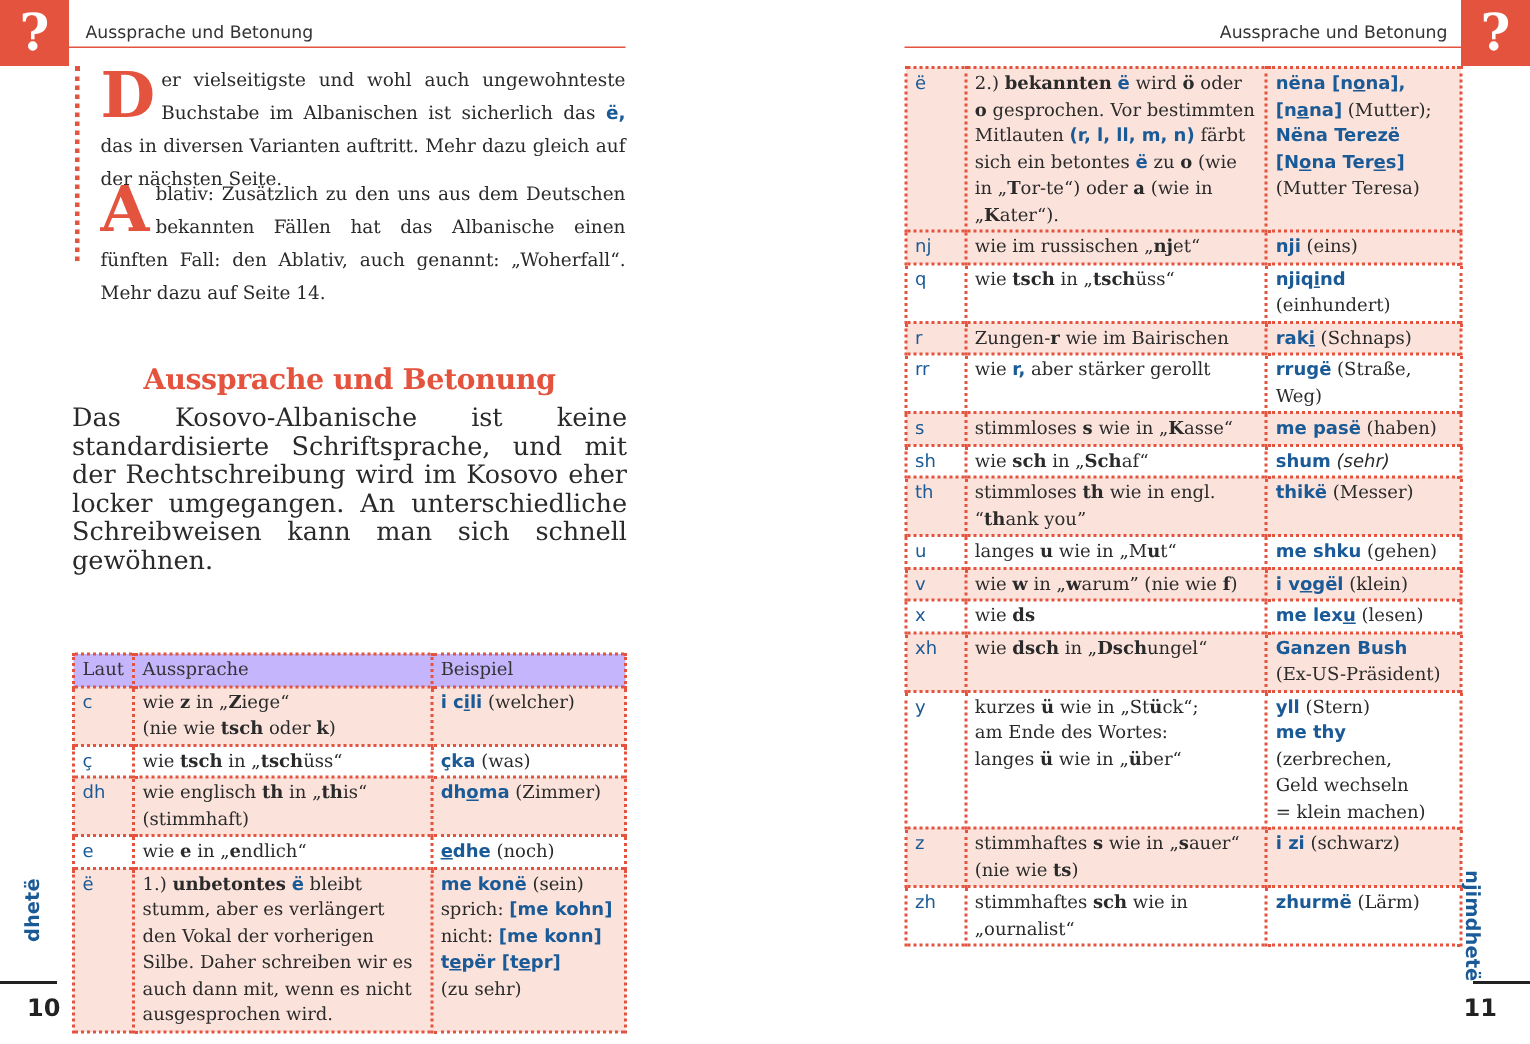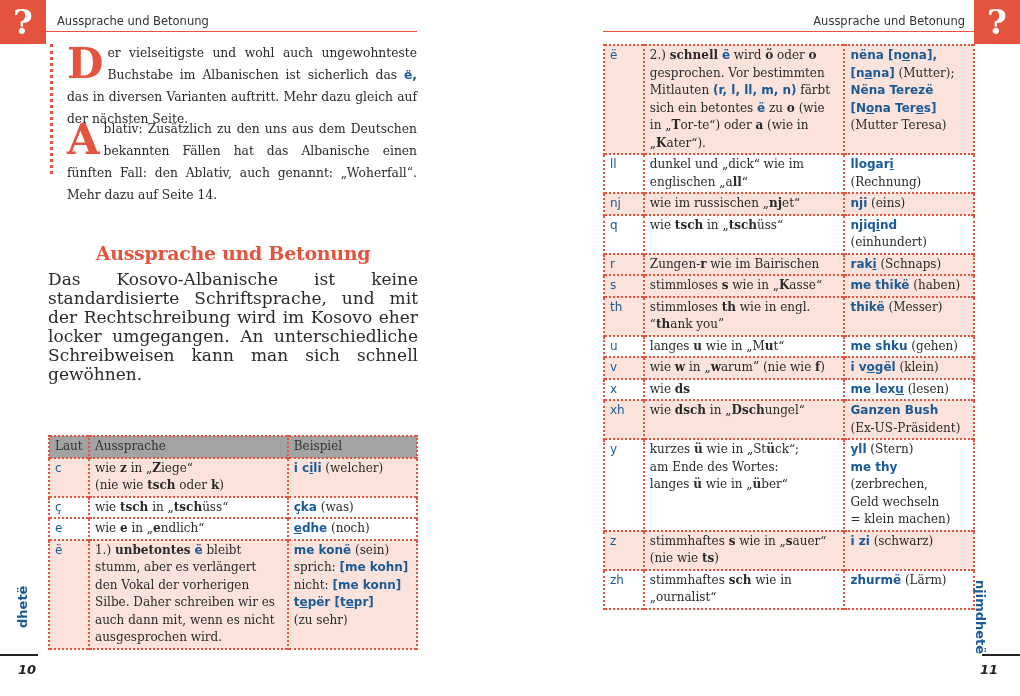--- a/index.html
+++ b/index.html
@@ -33,41 +33,41 @@
 
   .section-title { position: absolute; top: 242px; left: 48px; width: 370px; text-align: center;
                    font-family: "DejaVu Serif", serif; font-weight: bold; color: #e4533e; font-size: 19px; letter-spacing: -0.3px; }
 
   .body-text { position: absolute; top: 270px; left: 48px; width: 370px; font-size: 17px; line-height: 19px; text-align: justify; }
   .body-text p + p { text-indent: 18px; }
 
   table.pron { position: absolute; border-collapse: collapse; font-size: 12px; line-height: 17.5px; }
   table.pron td, table.pron th { border: 2px dotted #e4533e; border-top: none; border-bottom: none; padding: 1px 5px; vertical-align: top; text-align: left; font-weight: normal; }
   table.pron tr { border-bottom: 2px dotted #e4533e; }
-  table.pron thead tr { background: #a3a3a3; border-top: 2px dotted #e4533e; }
+  table.pron thead tr { background: #c4b5fd; border-top: 2px dotted #e4533e; }
   table.pron thead th { font-family: "DejaVu Serif", serif; color: #333; }
   table.pron tr.shade { background: #fbe3dc; }
   table.pron tr.first { border-top: 2px dotted #e4533e; }
   .laut { font-family: "DejaVu Sans", sans-serif; font-weight: bold; color: #1a5a96; }
   .ex { font-family: "DejaVu Sans", sans-serif; font-weight: bold; color: #1a5a96; }
   .ital { font-family: "DejaVu Sans", sans-serif; font-style: italic; }
   b { font-weight: bold; }
 
   .tbl-left { left: 48px; top: 435px; width: 370px; }
   .tbl-left col.c1 { width: 40px; } .tbl-left col.c2 { width: 200px; } .tbl-left col.c3 { width: 130px; }
   .tbl-right { left: 93px; top: 44px; width: 372px; }
   .tbl-right col.c1 { width: 40px; } .tbl-right col.c2 { width: 202px; } .tbl-right col.c3 { width: 130px; }
 
   .side-word { position: absolute; font-family: "DejaVu Sans", sans-serif; font-weight: bold; color: #1a5a96; font-size: 13px; }
   .page-left .side-word { left: 8px; top: 585px; transform: rotate(-90deg); transform-origin: left top; top: 628px; left: 15px; }
   .page-right .side-word { right: 0; top: 580px; left: 478px; transform: rotate(90deg); transform-origin: left top; }
   .page-rule { position: absolute; top: 654px; width: 38px; height: 2px; background: #222; }
   .page-left .page-rule { left: 0; }
   .page-right .page-rule { right: 0; }
-  .page-num { position: absolute; top: 662px; font-family: "DejaVu Sans", sans-serif; font-weight: bold; font-size: 13px; color: #222; font-style: italic; }
+  .page-num { position: absolute; top: 662px; font-family: "DejaVu Sans", sans-serif; font-weight: bold; font-size: 16px; color: #222; }
   .page-left .page-num { left: 18px; }
   .page-right .page-num { right: 22px; }
 </style>
 </head>
 <body>
 
 <div class="page page-left">
   <div class="qbox">?</div>
   <div class="running-head">Aussprache und Betonung</div>
   <div class="head-rule"></div>
@@ -103,20 +103,25 @@
         <tr class="shade">
           <td class="laut">c</td>
           <td>wie <b>z</b> in „<b>Z</b>iege“<br>(nie wie <b>tsch</b> oder <b>k</b>)</td>
           <td><span class="ex">i c<u>i</u>li</span>  (welcher)</td>
         </tr>
         <tr>
           <td class="laut">ç</td>
           <td>wie <b>tsch</b> in „<b>tsch</b>üss“</td>
           <td><span class="ex">çka</span>  (was)</td>
         </tr>
+        <tr class="shade">
+          <td class="laut">dh</td>
+          <td>wie englisch <b>th</b> in „<b>th</b>is“<br>(stimmhaft)</td>
+          <td><span class="ex">dh<u>o</u>ma</span>  (Zimmer)</td>
+        </tr>
         <tr>
           <td class="laut">e</td>
           <td>wie <b>e</b> in „<b>e</b>ndlich“</td>
           <td><span class="ex"><u>e</u>dhe</span>  (noch)</td>
         </tr>
         <tr class="shade">
           <td class="laut">ë</td>
           <td>1.) <b>unbetontes</b> <span class="ex">ë</span> bleibt stumm, aber es verlängert den Vokal der vorherigen Silbe. Daher schreiben wir es auch dann mit, wenn es nicht ausgesprochen wird.</td>
           <td><span class="ex">me konë</span>  (sein)<br>sprich: <span class="ex">[me kohn]</span><br>nicht: <span class="ex">[me konn]</span><br><span class="ex">t<u>e</u>për [t<u>e</u>pr]</span><br>(zu sehr)</td>
         </tr>
@@ -135,47 +140,52 @@
 
   <table class="pron tbl-right">
     <colgroup>
         <col class="c1">
         <col class="c2">
         <col class="c3">
       </colgroup>
     <tbody id="tbody-right">
         <tr class="shade first">
           <td class="laut">ë</td>
-          <td>2.) <b>schnell</b> <span class="ex">ë</span> wird <b>ö</b> oder <b>o</b> gesprochen. Vor bestimmten Mitlauten <span class="ex">(r, l, ll, m, n)</span> färbt sich ein betontes <span class="ex">ë</span> zu <b>o</b> (wie in „<b>T</b>or-te“) oder <b>a</b> (wie in „<b>K</b>ater“).</td>
+          <td>2.) <b>bekannten</b> <span class="ex">ë</span> wird <b>ö</b> oder <b>o</b> gesprochen. Vor bestimmten Mitlauten <span class="ex">(r, l, ll, m, n)</span> färbt sich ein betontes <span class="ex">ë</span> zu <b>o</b> (wie in „<b>T</b>or-te“) oder <b>a</b> (wie in „<b>K</b>ater“).</td>
           <td><span class="ex">nëna [n<u>o</u>na],<br>[n<u>a</u>na]</span> (Mutter);<br><span class="ex">Nëna Terezë<br>[N<u>o</u>na Ter<u>e</u>s]</span><br>(Mutter Teresa)</td>
-        </tr>
-        <tr>
-          <td class="laut">ll</td>
-          <td>dunkel und „dick“ wie im englischen „a<b>ll</b>“</td>
-          <td><span class="ex">llogar<u>i</u></span>  (Rechnung)</td>
         </tr>
         <tr class="shade">
           <td class="laut">nj</td>
           <td>wie im russischen „<b>nj</b>et“</td>
           <td><span class="ex">nji</span>  (eins)</td>
         </tr>
         <tr>
           <td class="laut">q</td>
           <td>wie <b>tsch</b> in „<b>tsch</b>üss“</td>
           <td><span class="ex">njiq<u>i</u>nd</span><br>(einhundert)</td>
         </tr>
         <tr class="shade">
           <td class="laut">r</td>
           <td>Zungen-<b>r</b> wie im Bairischen</td>
           <td><span class="ex">rak<u>i</u></span>  (Schnaps)</td>
         </tr>
+        <tr>
+          <td class="laut">rr</td>
+          <td>wie <span class="ex">r,</span> aber stärker gerollt</td>
+          <td><span class="ex">rrugë</span> (Straße, Weg)</td>
+        </tr>
         <tr class="shade">
           <td class="laut">s</td>
           <td>stimmloses <b>s</b> wie in „<b>K</b>asse“</td>
-          <td><span class="ex">me thikë</span>  (haben)</td>
+          <td><span class="ex">me pasë</span>  (haben)</td>
+        </tr>
+        <tr>
+          <td class="laut">sh</td>
+          <td>wie <b>sch</b> in „<b>Sch</b>af“</td>
+          <td><span class="ex">shum</span>  <span class="ital">(sehr)</span></td>
         </tr>
         <tr class="shade">
           <td class="laut">th</td>
           <td>stimmloses <b>th</b> wie in engl. “<b>th</b>ank you”</td>
           <td><span class="ex">thikë</span>  (Messer)</td>
         </tr>
         <tr>
           <td class="laut">u</td>
           <td>langes <b>u</b> wie in „M<b>u</b>t“</td>
           <td><span class="ex">me shku</span>  (gehen)</td>

